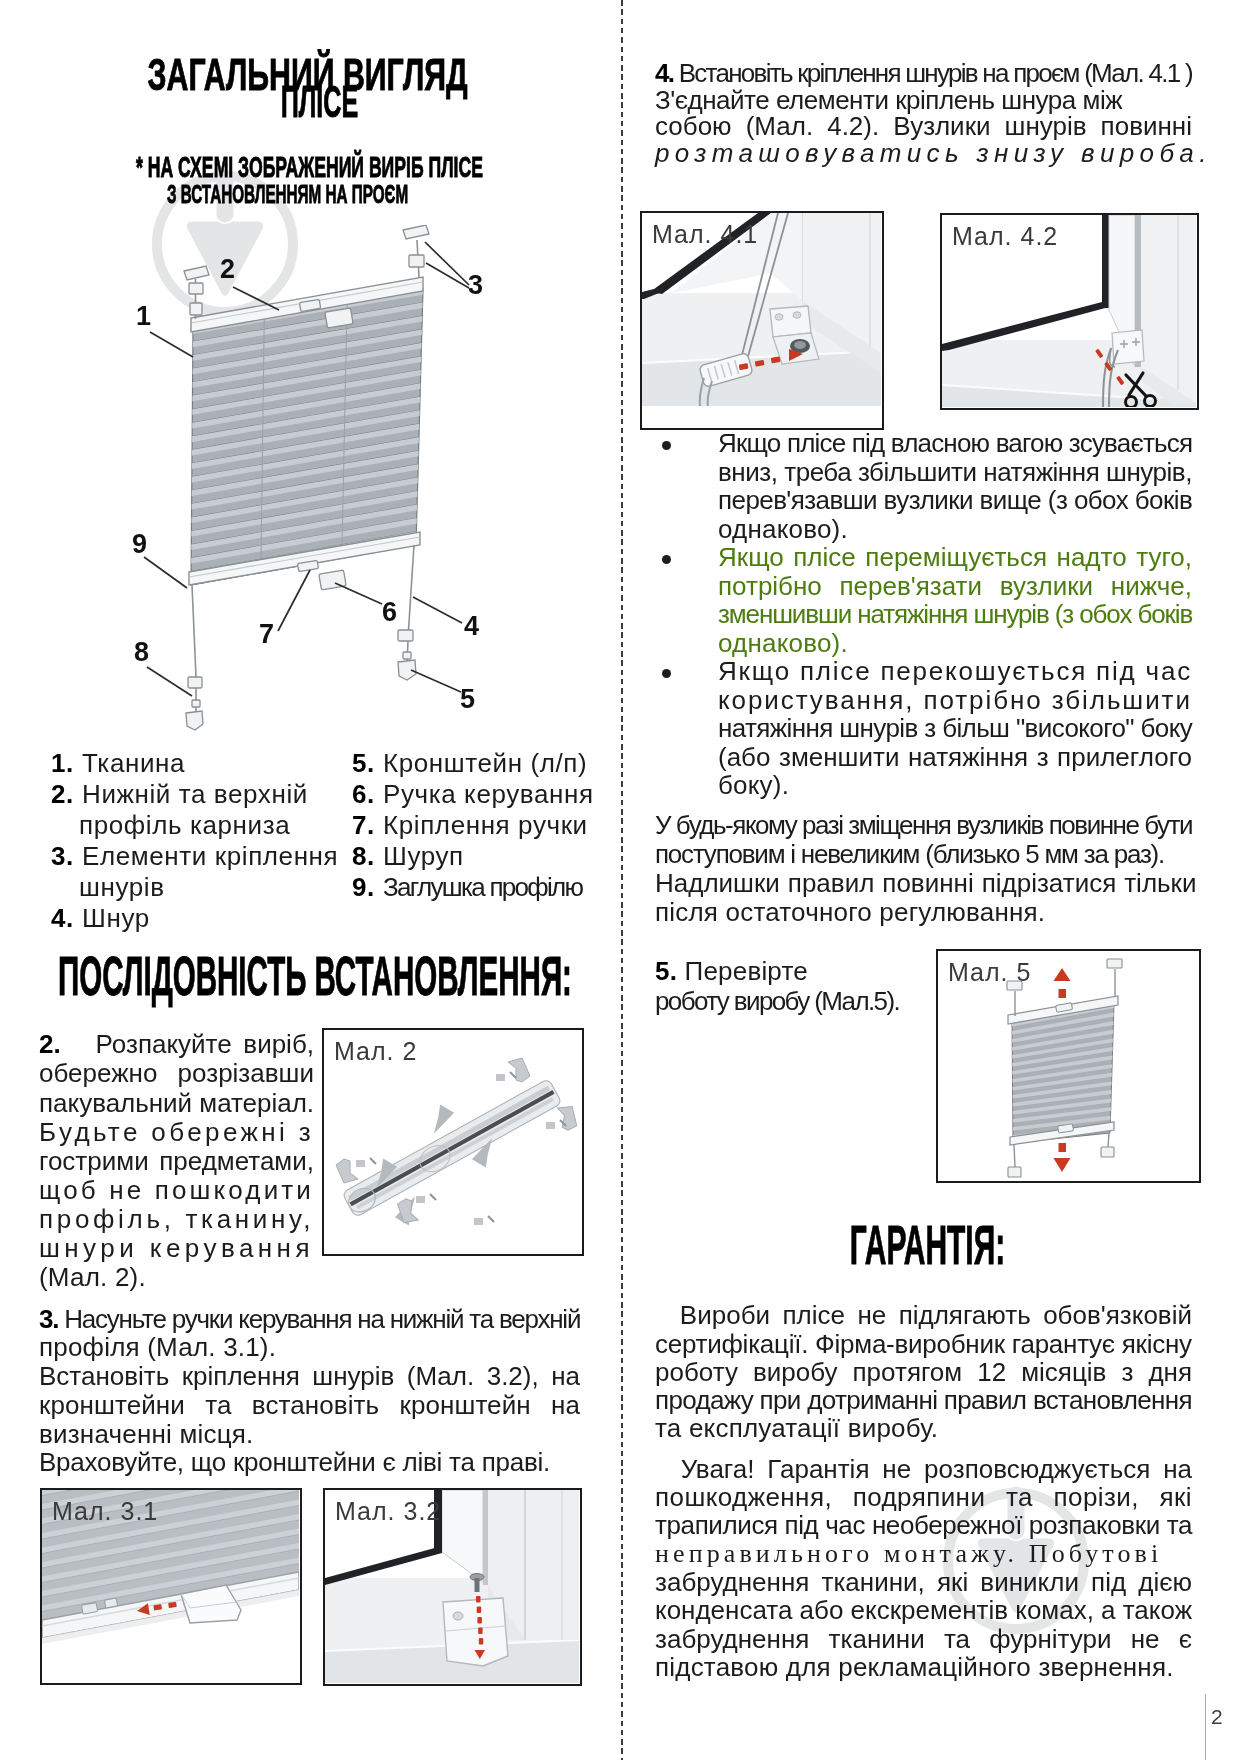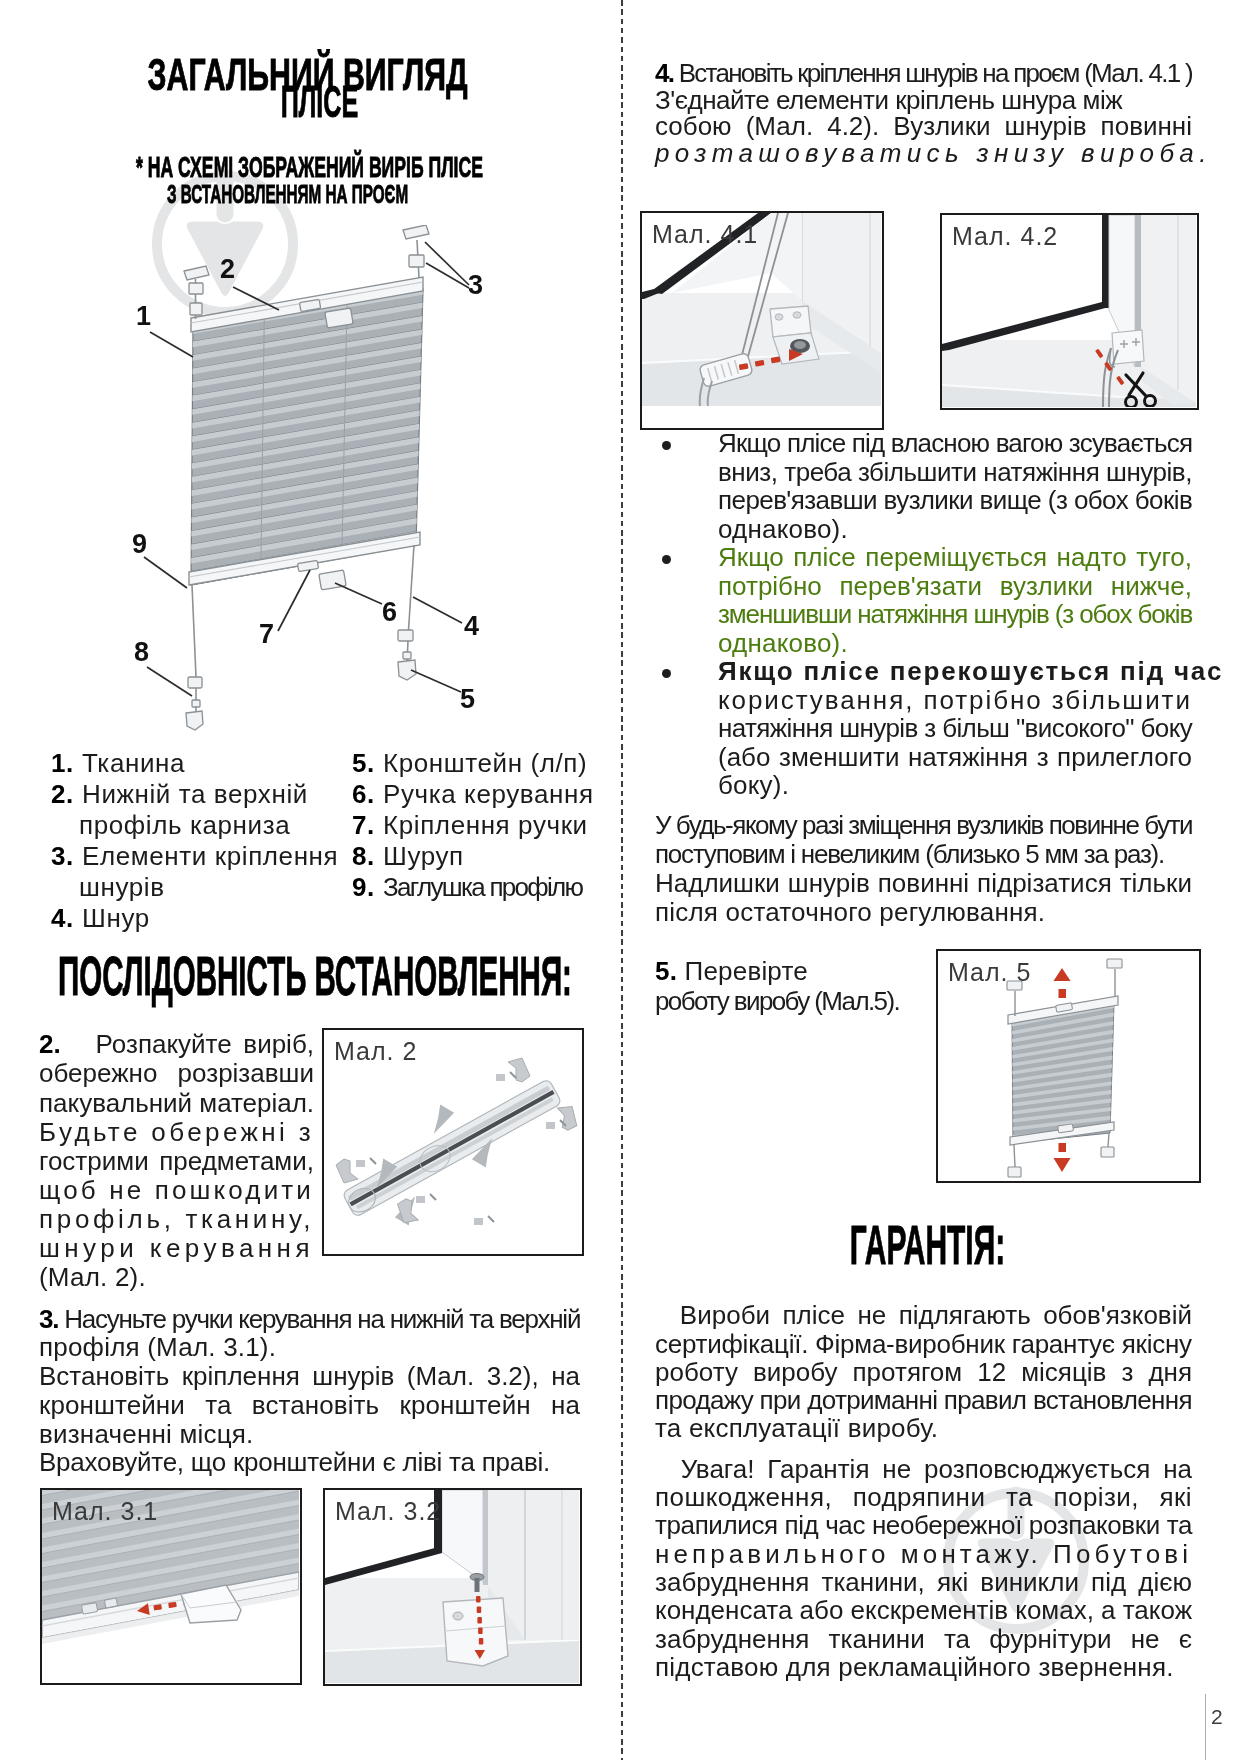--- a/index.html
+++ b/index.html
@@ -412,47 +412,47 @@
   </div>
 <div class="abs" style="left:662px;top:441.0px;width:9px;height:9px;border-radius:50%;background:#1d1d1d"></div>
 <div class="abs" style="left:718px;top:543.2px;width:474px;line-height:28.5px;font-size:26.0px;color:#4d7c0f">
     <div style="height:28.5px;white-space:nowrap;word-spacing:2.36px;letter-spacing:0.0px;">Якщо плісе переміщується надто туго,</div>
     <div style="height:28.5px;white-space:nowrap;word-spacing:10.42px;letter-spacing:0.0px;">потрібно перев'язати вузлики нижче,</div>
     <div style="height:28.5px;white-space:nowrap;letter-spacing:-1.12px;">зменшивши натяжіння шнурів (з обох боків</div>
     <div style="height:28.5px;white-space:nowrap;letter-spacing:0.2px;">однаково).</div>
   </div>
 <div class="abs" style="left:662px;top:555.0px;width:9px;height:9px;border-radius:50%;background:#1d1d1d"></div>
 <div class="abs" style="left:718px;top:657.2px;width:474px;line-height:28.5px;font-size:26.0px;color:#1c1c1c">
-    <div style="height:28.5px;white-space:nowrap;letter-spacing:1.80px;font-weight:bold;">Якщо плісе перекошується під час</div>
+    <div style="height:28.5px;white-space:nowrap;letter-spacing:1.80px;">Якщо плісе перекошується під час</div>
     <div style="height:28.5px;white-space:nowrap;letter-spacing:1.92px;">користування, потрібно збільшити</div>
     <div style="height:28.5px;white-space:nowrap;letter-spacing:-0.61px;">натяжіння шнурів з більш "високого" боку</div>
     <div style="height:28.5px;white-space:nowrap;word-spacing:1.30px;letter-spacing:0.0px;">(або зменшити натяжіння з прилеглого</div>
     <div style="height:28.5px;white-space:nowrap;letter-spacing:0.2px;">боку).</div>
   </div>
 <div class="abs" style="left:662px;top:669.0px;width:9px;height:9px;border-radius:50%;background:#1d1d1d"></div>
 <div class="abs" style="left:655px;top:810.5px;width:537px;line-height:29.3px;font-size:26.0px;color:#1c1c1c">
     <div style="height:29.3px;white-space:nowrap;letter-spacing:-1.47px;">У будь-якому разі зміщення вузликів повинне бути</div>
     <div style="height:29.3px;white-space:nowrap;letter-spacing:-1.22px;">поступовим і невеликим (близько 5 мм за раз).</div>
-    <div style="height:29.3px;white-space:nowrap;word-spacing:0.75px;letter-spacing:0.0px;">Надлишки шнурів повинні підрізатися тільки</div>
+    <div style="height:29.3px;white-space:nowrap;word-spacing:0.75px;letter-spacing:0.0px;">Надлишки правил повинні підрізатися тільки</div>
     <div style="height:29.3px;white-space:nowrap;letter-spacing:0.2px;">після остаточного регулювання.</div>
   </div>
 <div class="abs" style="left:655px;top:957.0px;width:290px;line-height:29.8px;font-size:26.0px;color:#1c1c1c">
     <div style="height:29.8px;white-space:nowrap;letter-spacing:0.2px;"><b>5.</b> Перевірте</div>
     <div style="height:29.8px;white-space:nowrap;letter-spacing:-1.62px;">роботу виробу (Мал.5).</div>
   </div>
 <div class="abs" style="left:655px;top:1301.3px;width:537px;line-height:28.3px;font-size:26.0px;color:#1c1c1c">
     <div style="height:28.3px;white-space:nowrap;word-spacing:5.21px;letter-spacing:0.0px;">&nbsp;&nbsp;Вироби плісе не підлягають обов'язковій</div>
     <div style="height:28.3px;white-space:nowrap;letter-spacing:-0.26px;">сертифікації. Фірма-виробник гарантує якісну</div>
     <div style="height:28.3px;white-space:nowrap;word-spacing:7.81px;letter-spacing:0.0px;">роботу виробу протягом 12 місяців з дня</div>
     <div style="height:28.3px;white-space:nowrap;letter-spacing:-0.67px;">продажу при дотриманні правил встановлення</div>
     <div style="height:28.3px;white-space:nowrap;letter-spacing:0.2px;">та експлуатації виробу.</div>
   </div>
 <div class="abs" style="left:655px;top:1454.8px;width:537px;line-height:28.3px;font-size:26.0px;color:#1c1c1c">
     <div style="height:28.3px;white-space:nowrap;word-spacing:5.68px;letter-spacing:0.0px;">&nbsp;&nbsp;Увага! Гарантія не розповсюджується на</div>
     <div style="height:28.3px;white-space:nowrap;word-spacing:13.00px;letter-spacing:0.42px;">пошкодження, подряпини та порізи, які</div>
     <div style="height:28.3px;white-space:nowrap;letter-spacing:-0.39px;">трапилися під час необережної розпаковки та</div>
-    <div style="height:28.3px;white-space:nowrap;letter-spacing:4.11px;">неправильного монтажу. Побутові</div>
+    <div style="height:28.3px;white-space:nowrap;letter-spacing:4.11px;font-family:Liberation Serif, serif;">неправильного монтажу. Побутові</div>
     <div style="height:28.3px;white-space:nowrap;word-spacing:4.93px;letter-spacing:0.0px;">забруднення тканини, які виникли під дією</div>
     <div style="height:28.3px;white-space:nowrap;letter-spacing:-0.01px;text-align:center;">конденсата або екскрементів комах, а також</div>
     <div style="height:28.3px;white-space:nowrap;word-spacing:12.00px;letter-spacing:0.0px;">забруднення тканини та фурнітури не є</div>
     <div style="height:28.3px;white-space:nowrap;letter-spacing:0.2px;">підставою для рекламаційного звернення.</div>
   </div>
 <div class="abs" style="left:1204.5px;top:1694px;width:1.6px;height:66px;background:#a9adb0"></div>
 <div class="abs" style="left:1211px;top:1705.5px;font-size:21px;line-height:1;color:#3d3d3d">2</div>
 </body></html>

